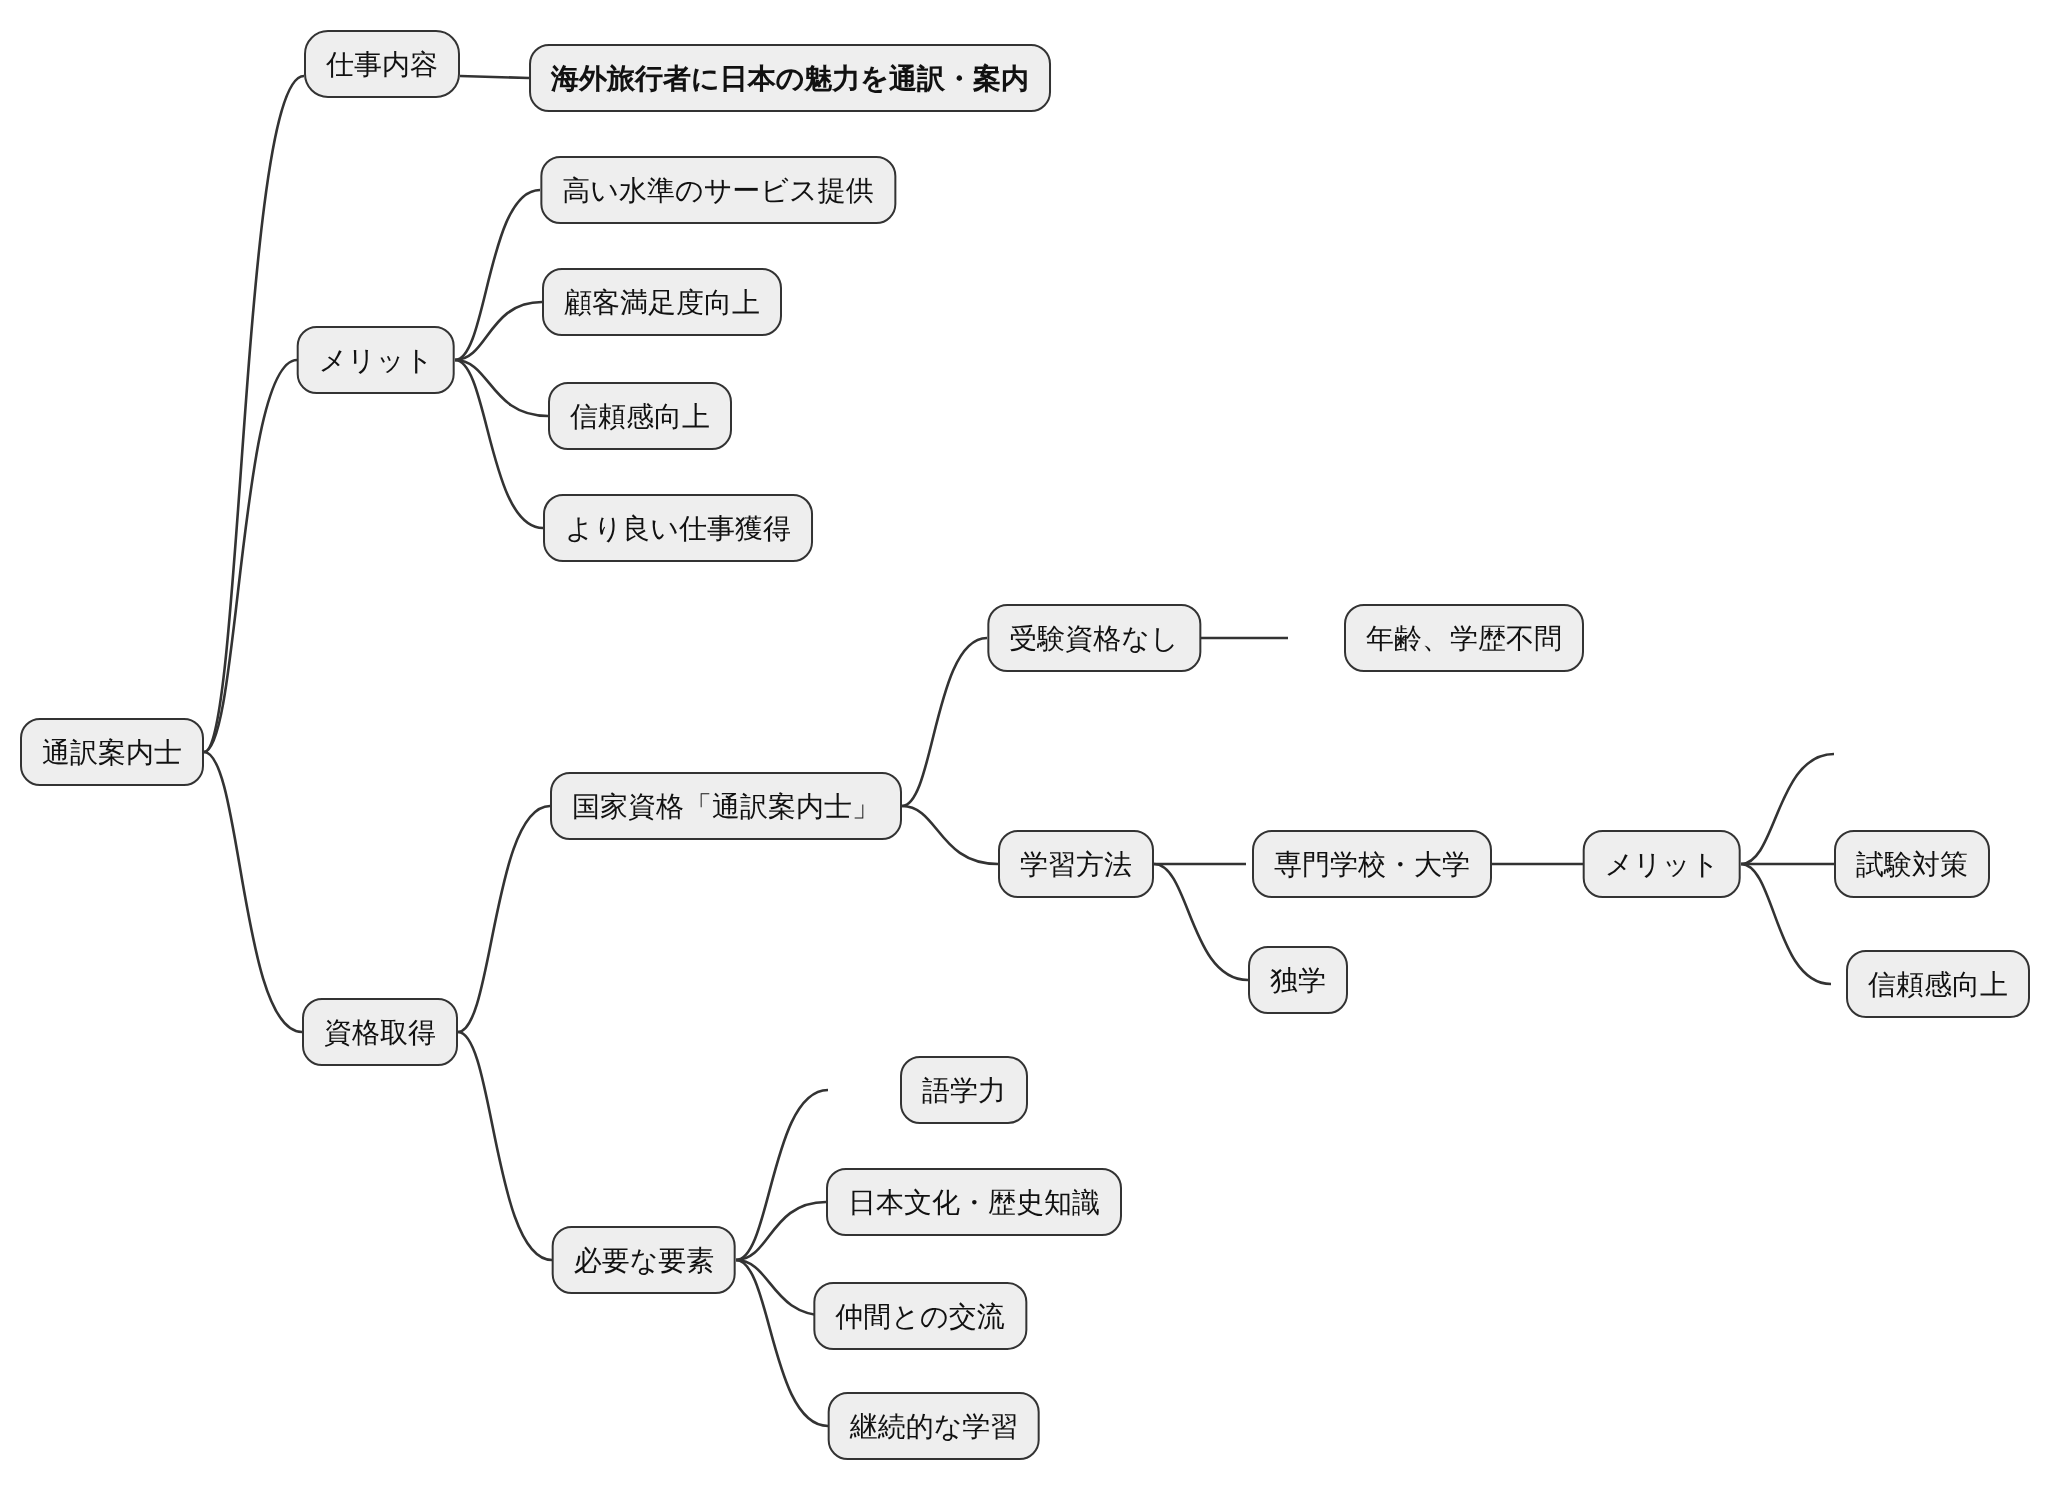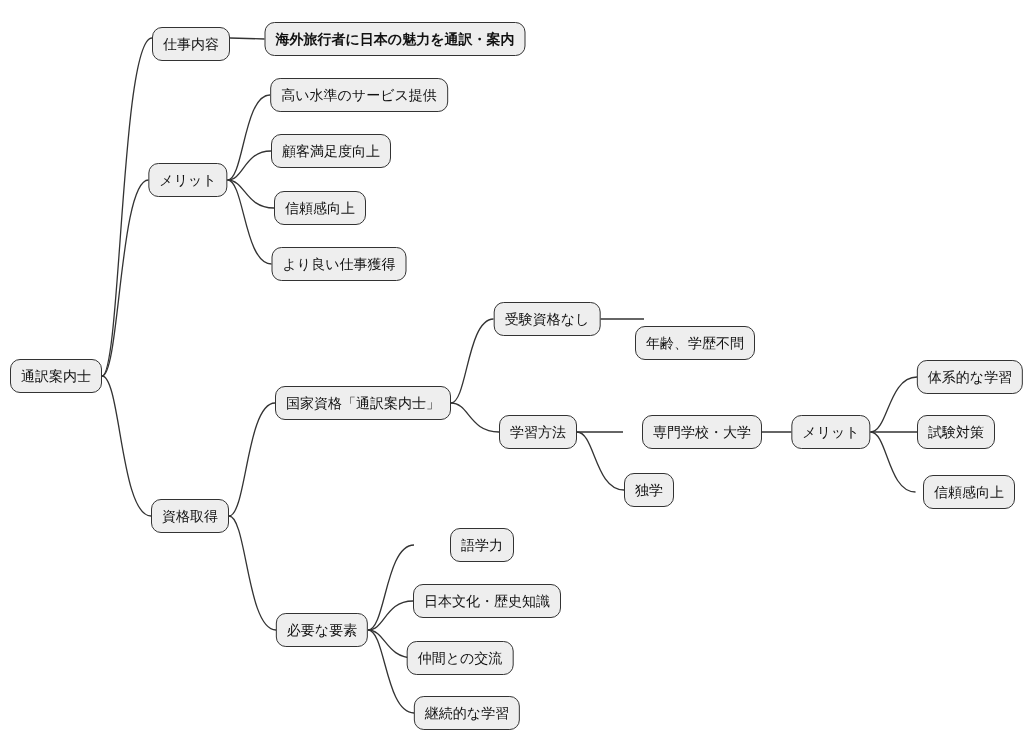--- a/index.html
+++ b/index.html
@@ -66,35 +66,34 @@
       <path d="M 870.5 432 C 888.17 432 888.17 377 917 377"></path>
       <path d="M 870.5 432 L 917 432"></path>
       <path d="M 870.5 432 C 887.6 432 887.6 492 915.5 492"></path>
       <path d="M 368 630 C 385.48 630 385.48 545 414 545"></path>
       <path d="M 368 630 C 385.1 630 385.1 601 413 601"></path>
       <path d="M 368 630 C 385.48 630 385.48 658 414 658"></path>
       <path d="M 368 630 C 385.48 630 385.48 713 414 713"></path>
     </svg>
 
 <div class="node" style="left: 56px; top: 376px;">通訳案内士</div>
-    <div class="node" style="left: 191px; top: 44px;">仕事内容</div>
+    <div class="node" style="left: 191px; top: 32px; border-radius: 12px;">仕事内容</div>
     <div class="node" style="left: 395px; top: 39px; font-weight: bold;">海外旅行者に日本の魅力を通訳・案内</div>
     <div class="node" style="left: 188px; top: 180px;">メリット</div>
     <div class="node" style="left: 331px; top: 151px;">顧客満足度向上</div>
     <div class="node" style="left: 359px; top: 95px;">高い水準のサービス提供</div>
     <div class="node" style="left: 339px; top: 264px;">より良い仕事獲得</div>
     <div class="node" style="left: 320px; top: 208px;">信頼感向上</div>
     <div class="node" style="left: 190px; top: 516px; text-align: right;">資格取得</div>
     <div class="node" style="left: 363px; top: 403px;">国家資格「通訳案内士」</div>
     <div class="node" style="left: 547px; top: 319px;">受験資格なし</div>
-    <div class="node" style="left: 695px; top: 319px; margin-top: 24px;">年齢、学歴不問</div>
+    <div class="node" style="left: 732px; top: 319px;">年齢、学歴不問</div>
     <div class="node" style="left: 538px; top: 432px;">学習方法</div>
-    <div class="node" style="left: 702px; top: 432px;">専門学校・大学</div>
+    <div class="node" style="left: 686px; top: 432px;">専門学校・大学</div>
     <div class="node" style="left: 831px; top: 432px;">メリット</div>
-    <div class="node" style="left: 970px; top: 377px;">体系的な学習</div>
     <div class="node" style="left: 956px; top: 432px;">試験対策</div>
     <div class="node" style="left: 969px; top: 492px;">信頼感向上</div>
     <div class="node" style="left: 649px; top: 490px;">独学</div>
     <div class="node" style="left: 322px; top: 630px;">必要な要素</div>
     <div class="node" style="left: 446px; top: 545px; margin-left: 36px;">語学力</div>
     <div class="node" style="left: 487px; top: 601px;">日本文化・歴史知識</div>
     <div class="node" style="left: 460px; top: 658px;">仲間との交流</div>
     <div class="node" style="left: 467px; top: 713px;">継続的な学習</div>
   </div>
 

